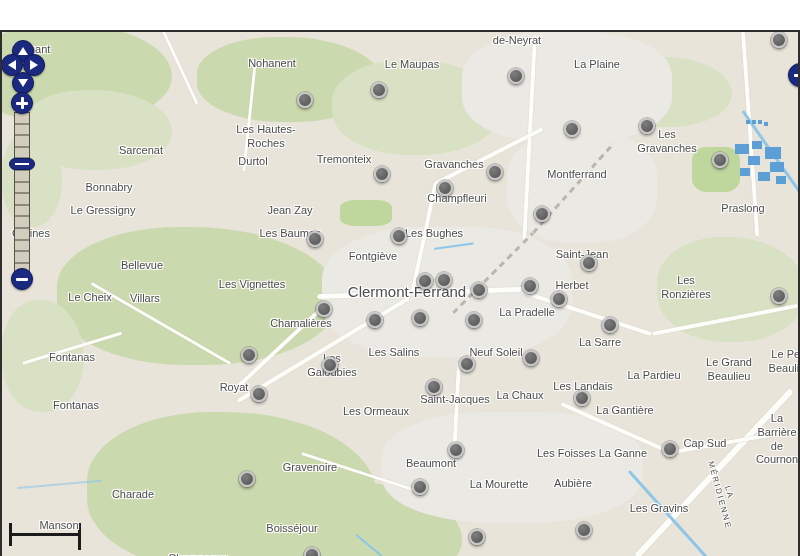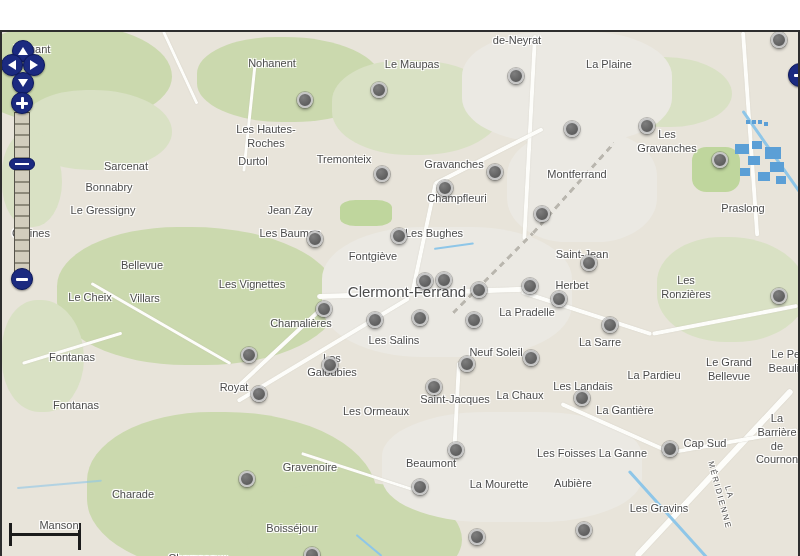--- a/index.html
+++ b/index.html
@@ -142,41 +142,41 @@
   <div>
 
       <div class="plabel" style="left: 30px; top: 18px; position: absolute;">Ternant</div>
 
       <div class="plabel" style="left: 270px; top: 32px; position: absolute;">Nohanent</div>
 
       <div class="plabel" style="left: 410px; top: 33px; position: absolute;">Le Maupas</div>
 
       <div class="plabel" style="left: 515px; top: 9px; position: absolute;">de-Neyrat</div>
 
-      <div class="plabel" style="left: 595px; top: 33px; position: absolute; margin-left: 12px;">La Plaine</div>
+      <div class="plabel" style="left: 595px; top: 33px; position: absolute;">La Plaine</div>
 
       <div class="plabel" style="left: 665px; top: 110px; position: absolute;">Les
 Gravanches</div>
 
       <div class="plabel" style="left: 264px; top: 105px; position: absolute;">Les Hautes-
 Roches</div>
 
       <div class="plabel" style="left: 251px; top: 130px; position: absolute;">Durtol</div>
 
       <div class="plabel" style="left: 342px; top: 128px; position: absolute;">Tremonteix</div>
 
       <div class="plabel" style="left: 452px; top: 133px; position: absolute;">Gravanches</div>
 
       <div class="plabel" style="left: 575px; top: 143px; position: absolute;">Montferrand</div>
 
       <div class="plabel" style="left: 455px; top: 167px; position: absolute;">Champfleuri</div>
 
       <div class="plabel" style="left: 741px; top: 177px; position: absolute;">Praslong</div>
 
-      <div class="plabel" style="left: 124px; top: 119px; position: absolute; margin-top: 16px;">Sarcenat</div>
+      <div class="plabel" style="left: 139px; top: 119px; position: absolute;">Sarcenat</div>
 
       <div class="plabel" style="left: 107px; top: 156px; position: absolute;">Bonnabry</div>
 
       <div class="plabel" style="left: 82px; top: 179px; position: absolute; padding-left: 38px;">Le Gressigny</div>
 
       <div class="plabel" style="left: 29px; top: 202px; position: absolute;">Orcines</div>
 
       <div class="plabel" style="left: 288px; top: 179px; position: absolute;">Jean Zay</div>
 
       <div class="plabel" style="left: 288px; top: 202px; position: absolute;">Les Baumes</div>
@@ -208,40 +208,40 @@
 
       <div class="plabel" style="left: 70px; top: 326px; position: absolute;">Fontanas</div>
 
       <div class="plabel" style="left: 232px; top: 356px; position: absolute;">Royat</div>
 
       <div class="plabel" style="left: 74px; top: 374px; position: absolute;">Fontanas</div>
 
       <div class="plabel" style="left: 330px; top: 334px; position: absolute;">Les
 Galoubies</div>
 
-      <div class="plabel" style="left: 392px; top: 309px; position: absolute;">Les Salins</div>
+      <div class="plabel" style="left: 392px; top: 321px; position: absolute;">Les Salins</div>
 
       <div class="plabel" style="left: 494px; top: 321px; position: absolute;">Neuf Soleil</div>
 
       <div class="plabel" style="left: 453px; top: 368px; position: absolute;">Saint-Jacques</div>
 
       <div class="plabel" style="left: 518px; top: 364px; position: absolute;">La Chaux</div>
 
       <div class="plabel" style="left: 374px; top: 380px; position: absolute;">Les Ormeaux</div>
 
       <div class="plabel" style="left: 598px; top: 311px; position: absolute;">La Sarre</div>
 
       <div class="plabel" style="left: 581px; top: 355px; position: absolute;">Les Landais</div>
 
       <div class="plabel" style="left: 652px; top: 344px; position: absolute;">La Pardieu</div>
 
       <div class="plabel" style="left: 623px; top: 379px; position: absolute;">La Gantière</div>
 
       <div class="plabel" style="left: 727px; top: 338px; position: absolute;">Le Grand
-Bellevue</div>
+Beaulieu</div>
 
       <div class="plabel" style="left: 788px; top: 330px; position: absolute;">Le Petit
 Beaulieu</div>
 
       <div class="plabel" style="left: 703px; top: 412px; position: absolute;">Cap Sud</div>
 
       <div class="plabel" style="left: 775px; top: 407px; position: absolute;">La Barrière
 de Cournon</div>
 
       <div class="plabel" style="left: 590px; top: 422px; position: absolute;">Les Foisses La Ganne</div>

